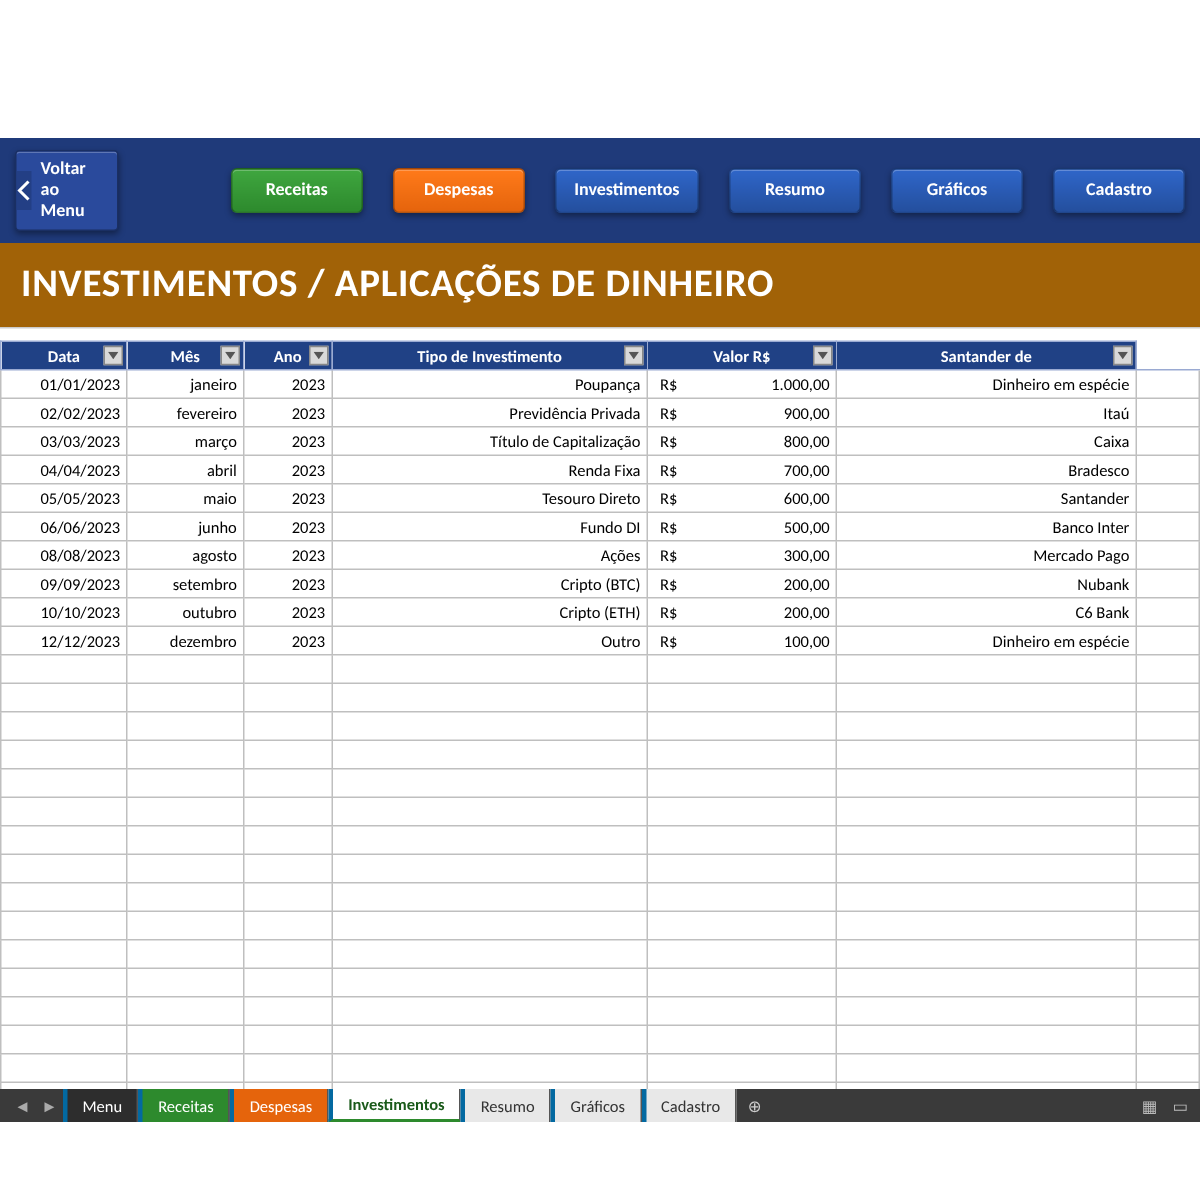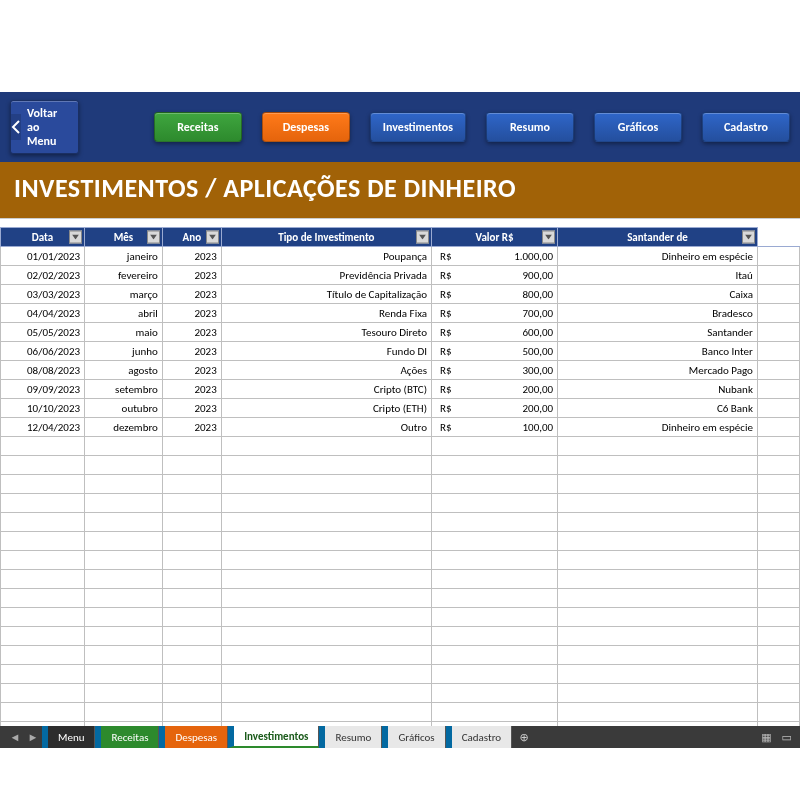--- a/index.html
+++ b/index.html
@@ -127,21 +127,21 @@
   }
   .tab-bar .nav-arrow {
     width: 18px;
     display: flex; align-items: center; justify-content: center;
     color: #aaa;
     cursor: pointer;
   }
   .tab {
     padding: 4px 10px;
     border-right: 1px solid #555;
-    border-left: 6px solid #0369a1;
+    border-left: 3px solid #0369a1;
     cursor: pointer;
     display: flex; align-items: center;
     background: #444;
   }
   .tab.menu    { background: #2d2d2d; color:#fff; }
   .tab.green   { background: #2d8a2d; color:#fff; }
   .tab.orange  { background: #e5640c; color:#fff; }
   .tab.active  { background: #fff; color: #1a5a1a; border-bottom: 2px solid #2d8a2d; font-weight: bold; }
   .tab.plain   { background: #e8e8e8; color: #333; }
   .tab-bar .add {
@@ -319,21 +319,21 @@
         <tr>
           <td class="c-center">10/10/2023</td>
           <td class="c-center">outubro</td>
           <td class="c-center">2023</td>
           <td class="c-center">Cripto (ETH)</td>
           <td class="c-val"><span class="curr">R$</span>200,00</td>
           <td class="c-center">C6 Bank</td>
           <td></td>
         </tr>
         <tr>
-          <td class="c-center">12/04/2023</td>
+          <td class="c-center">12/12/2023</td>
           <td class="c-center">dezembro</td>
           <td class="c-center">2023</td>
           <td class="c-center">Outro</td>
           <td class="c-val"><span class="curr">R$</span>100,00</td>
           <td class="c-center">Dinheiro em espécie</td>
           <td></td>
         </tr>
         <tr class="empty">
           <td></td>
           <td></td>

